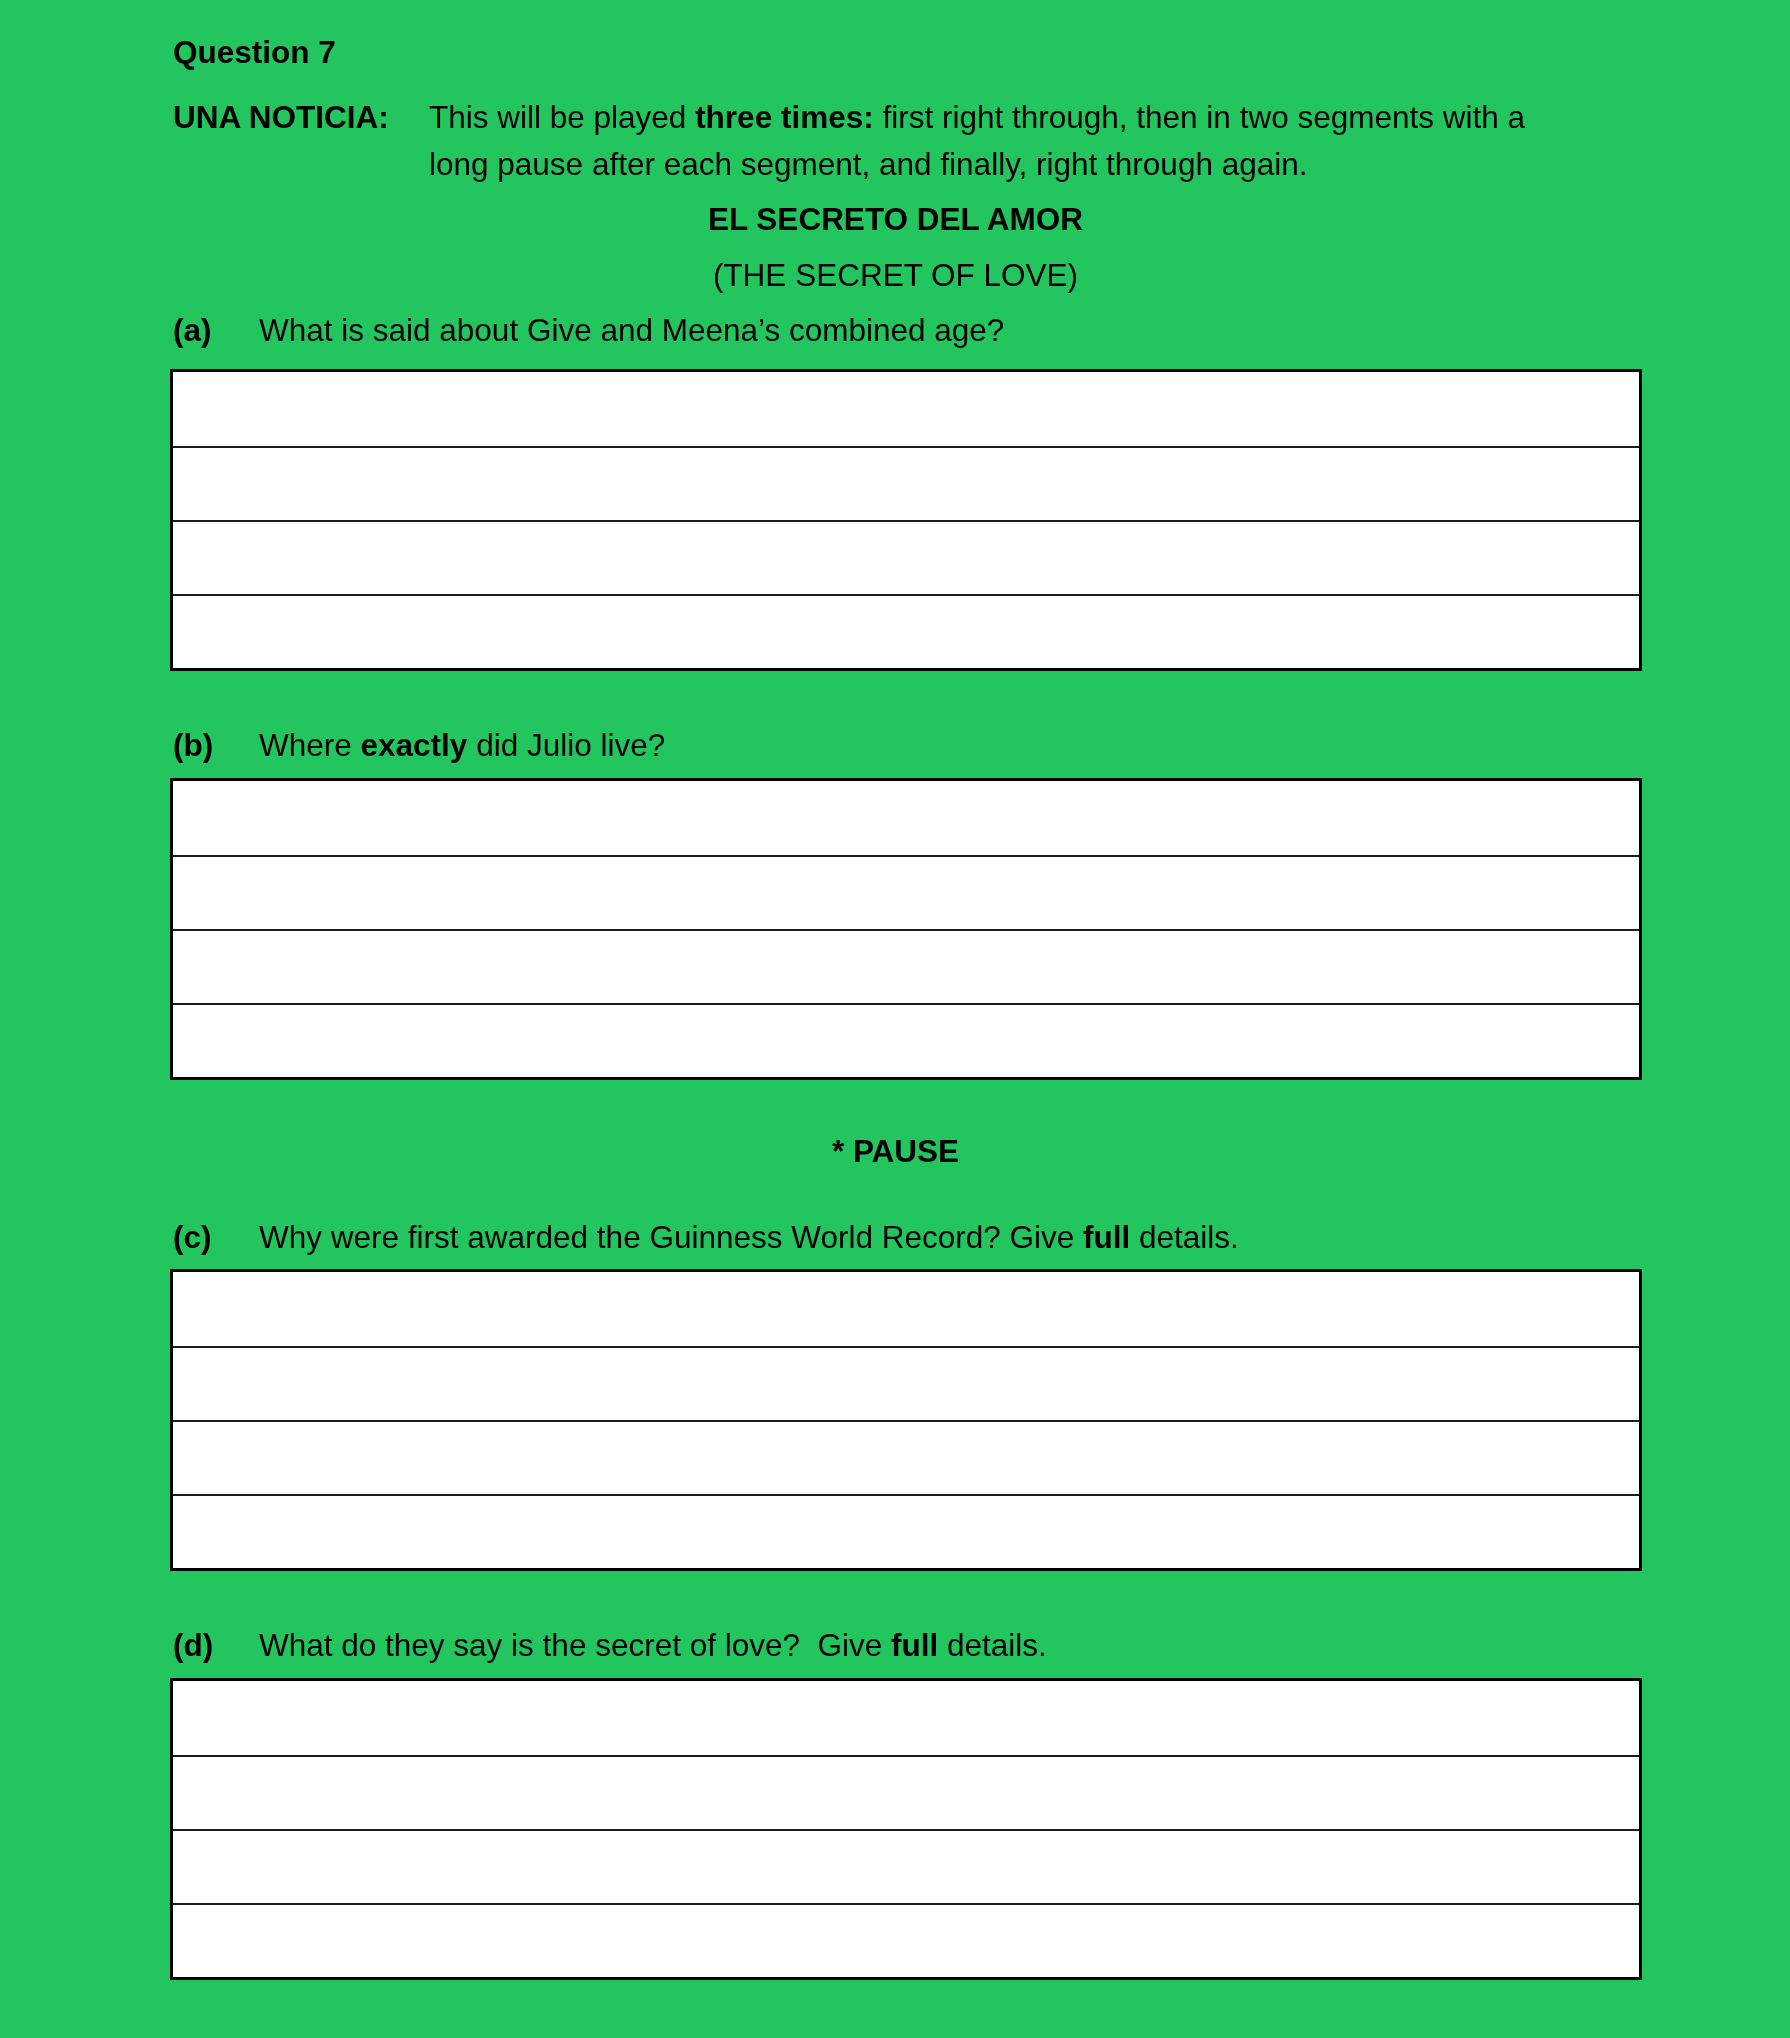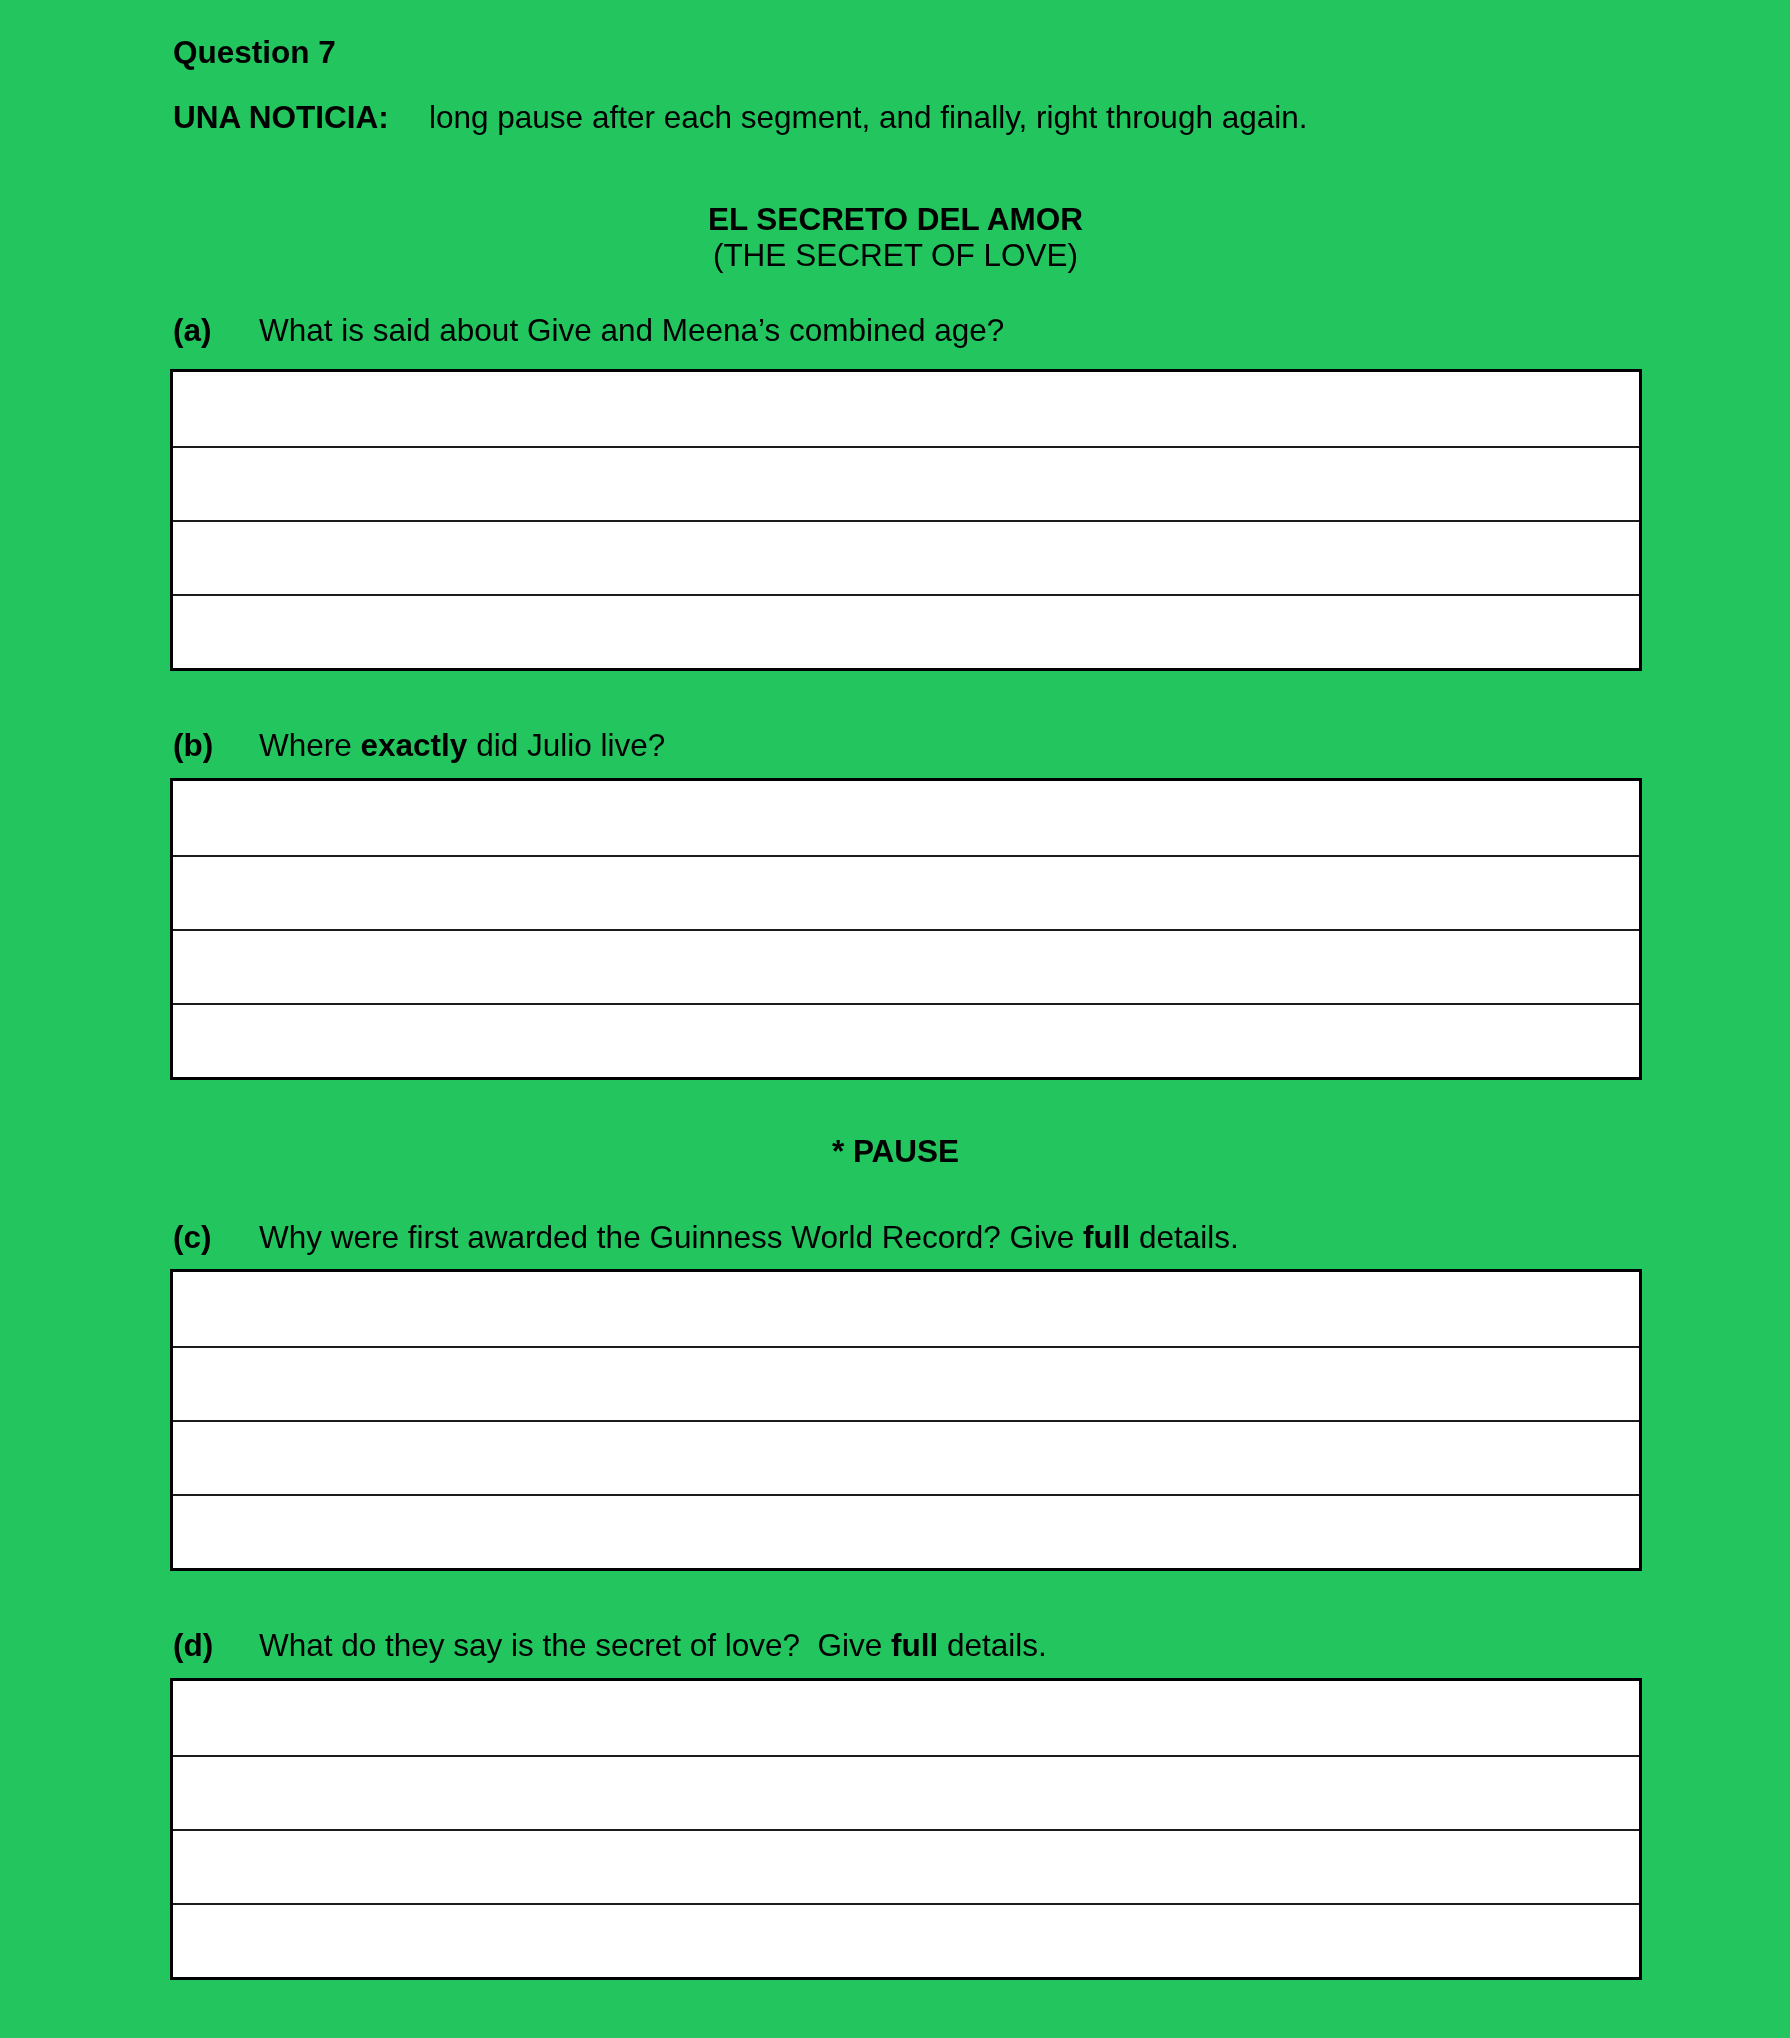--- a/index.html
+++ b/index.html
@@ -32,21 +32,21 @@
     left: 429px; top: 94px;
     line-height: 47px;
   }
   .instr-line { white-space: pre; }
 
   .center-line {
     left: 0; width: 100%;
     text-align: center;
   }
   .heading-title { top: 200px; font-weight: 700; }
-  .heading-subtitle { top: 236px; }
+  .heading-subtitle { top: 256px; }
   .pause-line { top: 1132px; font-weight: 700; }
 
   .qline {
     left: 173px;
     display: flex;
     align-items: baseline;
   }
   .q-a { top: 311px; }
   .q-b { top: 726px; }
   .q-c { top: 1218px; }
@@ -73,20 +73,21 @@
 </style>
 </head>
 <body>
 
 <div class="page">
 
   <div class="abs doc-title">Question 7</div>
 
   <div class="abs instr-label">UNA NOTICIA:</div>
   <div class="abs instr-lines">
+    <div class="instr-line"><span>This will be played </span><span style="font-weight: 700;">three times:</span><span> first right through, then in two segments with a</span></div>
     <div class="instr-line"><span>long pause after each segment, and finally, right through again.</span></div>
   </div>
 
   <div class="abs center-line heading-title">EL SECRETO DEL AMOR</div>
   <div class="abs center-line heading-subtitle">(THE SECRET OF LOVE)</div>
 
   <div class="abs qline q-a">
     <span class="qlabel">(a)</span>
     <span class="qtext"><span>What is said about Give and Meena’s combined age?</span></span>
   </div>

